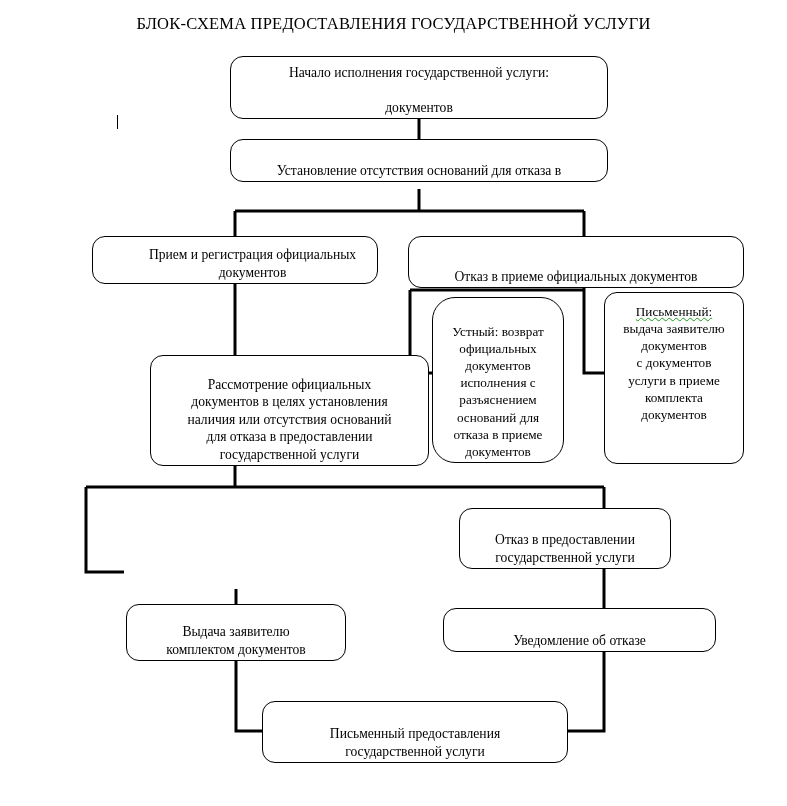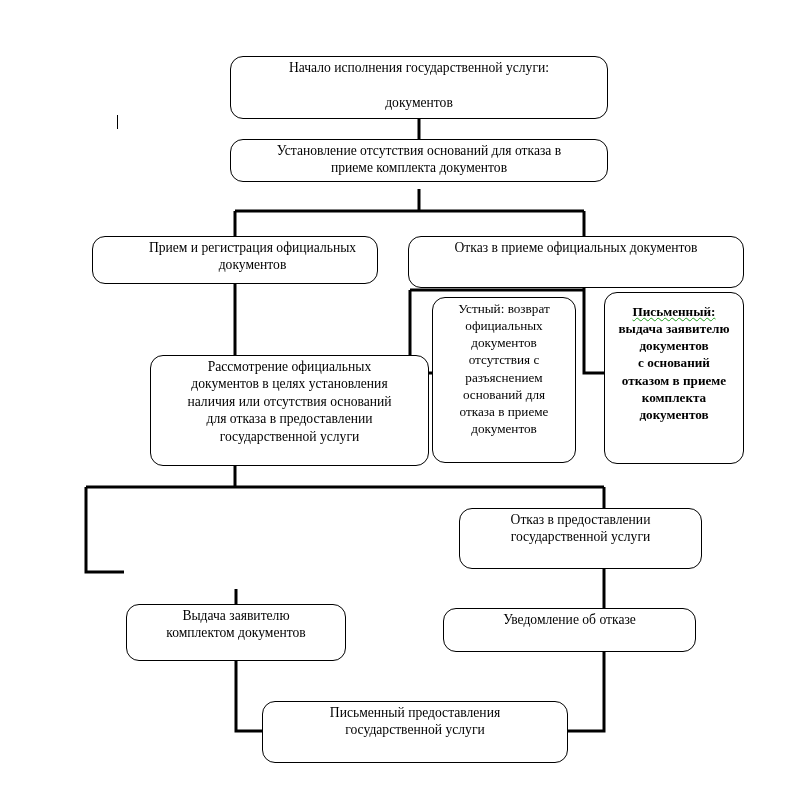--- a/index.html
+++ b/index.html
@@ -54,41 +54,42 @@
     stroke-linecap: butt;
     stroke-linejoin: miter;
   }
   .node-box {
     position: absolute;
     box-sizing: border-box;
     border: 1px solid #000000;
     border-radius: 13px;
     background: #ffffff;
     display: flex;
-    align-items: flex-start;
+    align-items: flex-end;
     justify-content: center;
     text-align: center;
     line-height: 1.28;
     font-size: 13.6px;
     padding: 2px 6px;
     z-index: 5;
     font-family: "Liberation Serif", "DejaVu Serif", serif;
   }
   .node-box .txt { display: block; width: 100%; }
   .small-col { font-size: 13.2px; line-height: 1.30; }
   .spell {
     text-decoration: underline wavy #1a9c1a;
     text-decoration-thickness: 1px;
   }
 </style>
 </head>
 <body>
 
 <div id="flow-root">
 
+  <div id="diagram-title">БЛОК-СХЕМА ПРЕДОСТАВЛЕНИЯ ГОСУДАРСТВЕННОЙ УСЛУГИ</div>
 
   <div id="stray-caret"></div>
 
   <svg id="flow-svg" viewBox="0 0 787 806" xmlns="http://www.w3.org/2000/svg">
 
     <path class="conn" d="M 419,119 L 419,139"></path>
 
     <path class="conn" d="M 419,189 L 419,211"></path>
 
     <path class="conn" d="M 235,211 L 584,211"></path>
@@ -124,57 +125,56 @@
     <span class="txt">
       <span>Начало исполнения государственной услуги:</span><br>
       <br>
       <span>документов</span>
     </span>
   </div>
 
   <div class="node-box" style="left:230px; top:139px; width:378px; height:43px;">
     <span class="txt">
       <span>Установление отсутствия оснований для отказа в</span><br>
-      <span>приеме комплекта документов</span>
     </span>
   </div>
 
   <div class="node-box" style="left:92px; top:236px; width:286px; height:48px;padding-left:41px;">
     <span class="txt">
       <span>Прием и регистрация официальных</span><br>
       <span>документов</span>
     </span>
   </div>
 
   <div class="node-box" style="left:408px; top:236px; width:336px; height:52px;">
     <span class="txt">
       <span>Отказ в приеме официальных документов</span>
     </span>
   </div>
 
-  <div class="node-box small-col" style="left:432px; top:297px; width:144px; height:166px;">
+  <div class="node-box small-col" style="left:432px; top:297px; width:132px; height:166px;border-radius:23px;">
     <span class="txt">
       <span>Устный: возврат</span><br>
       <span>официальных</span><br>
       <span>документов</span><br>
-      <span>отсутствия с</span><br>
+      <span>исполнения с</span><br>
       <span>разъяснением</span><br>
       <span>оснований для</span><br>
       <span>отказа в приеме</span><br>
       <span>документов</span>
     </span>
   </div>
 
-  <div class="node-box small-col" style="left:604px; top:292px; width:140px; height:172px; align-items:flex-start; padding-top:10px;font-weight:bold;">
+  <div class="node-box small-col" style="left:604px; top:292px; width:140px; height:172px; align-items:flex-start; padding-top:10px;">
     <span class="txt">
       <span class="spell">Письменный:</span><br>
       <span>выдача заявителю</span><br>
       <span>документов</span><br>
-      <span>с оснований</span><br>
-      <span>отказом в приеме</span><br>
+      <span>с документов</span><br>
+      <span>услуги в приеме</span><br>
       <span>комплекта</span><br>
       <span>документов</span>
     </span>
   </div>
 
   <div class="node-box" style="left:106px; top:355px; width:279px; height:111px;margin-left:44px;">
     <span class="txt">
       <span>Рассмотрение официальных</span><br>
       <span>документов в целях установления</span><br>
       <span>наличия или отсутствия оснований</span><br>
@@ -184,28 +184,28 @@
   </div>
 
 
   <div class="node-box" style="left:126px; top:604px; width:220px; height:57px;">
     <span class="txt">
       <span>Выдача заявителю</span><br>
       <span>комплектом документов</span>
     </span>
   </div>
 
-  <div class="node-box" style="left:459px; top:508px; width:243px; height:61px;padding-left:6px;">
+  <div class="node-box" style="left:459px; top:508px; width:212px; height:61px;padding-left:6px;">
     <span class="txt">
       <span>Отказ в предоставлении</span><br>
       <span>государственной услуги</span>
     </span>
   </div>
 
-  <div class="node-box" style="left:443px; top:608px; width:253px; height:44px;">
+  <div class="node-box" style="left:443px; top:608px; width:273px; height:44px;">
     <span class="txt">
       <span>Уведомление об отказе</span>
     </span>
   </div>
 
   <div class="node-box" style="left:262px; top:701px; width:306px; height:62px;">
     <span class="txt">
       <span>Письменный предоставления</span><br>
       <span>государственной услуги</span>
     </span>

